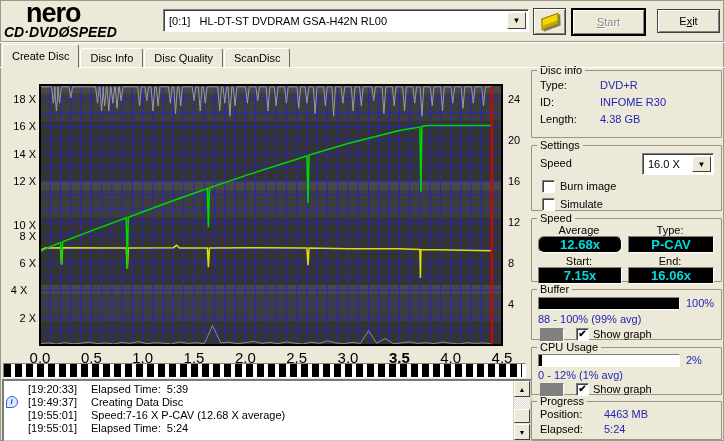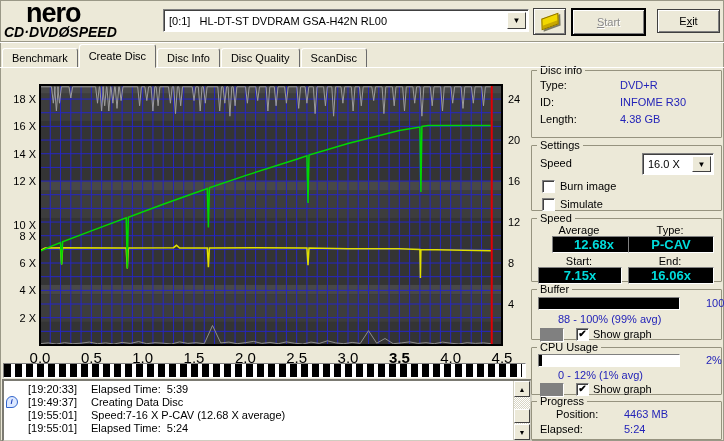--- a/index.html
+++ b/index.html
@@ -62,21 +62,21 @@
   .sbbtn{height:14px;background:#ece9d8;border:1px solid;border-color:#fff #404040 #404040 #fff;
       font-size:7px;display:flex;align-items:center;justify-content:center;}
   .sbtrack{flex:1;background:repeating-conic-gradient(#fff 0 25%,#d8d5c5 0 50%) 0 0/2px 2px;position:relative;}
   .sbthumb{position:absolute;left:0;width:14px;height:12px;bottom:1px;background:#ece9d8;
       border:1px solid;border-color:#fff #404040 #404040 #fff;}
   
   fieldset.grp{position:absolute;left:531px;width:189px;margin:0;padding:0;
       border:1px solid #96937f;border-radius:1px;}
   fieldset.grp legend{font-size:11px;margin-left:5px;padding:0 3px;}
   .lbl{position:absolute;color:#000;}
-  .val{position:absolute;color:#2323b8;margin-left:20px;}
+  .val{position:absolute;color:#2323b8;}
   .ctr{text-align:center;}
   .lcd{position:absolute;background:#000;color:#00dcdc;font-weight:bold;font-size:13px;
       text-align:center;border:1px solid;border-color:#808080 #fff #fff #808080;line-height:15px;}
   .pbar{position:absolute;background:#fff;border:1px solid;border-color:#808080 #fff #fff #808080;height:11px;}
   .pfill{height:100%;background:#000;}
   .swatch{position:absolute;width:22px;height:12px;background:#808080;
       border:1px solid;border-color:#808080 #fff #fff #808080;}
   .cb{position:absolute;width:11px;height:11px;background:#fff;
       border:1px solid;border-color:#808080 #fff #fff #808080;box-shadow:inset 1px 1px 0 #404040;
       font-size:10px;line-height:10px;text-align:center;font-weight:bold;}
@@ -106,21 +106,20 @@
 
 <div class="abs btn" style="left:657px;top:9px;width:61px;height:22px;">
   <span><span>E</span><span class="u">x</span><span>it</span></span>
 </div>
 
 <div class="abs topdiv1"></div>
 <div class="abs topdiv2"></div>
 
 <div class="abs tabline"></div>
 <div class="abs tabs" id="tabs">
-    <div class="tab">Benchmark</div>
     <div class="tab active">Create Disc</div>
     <div class="tab">Disc Info</div>
     <div class="tab">Disc Quality</div>
     <div class="tab">ScanDisc</div>
   </div>
 
 <div class="abs chart" id="chart">
   <svg id="chart-svg" width="530" height="296">
       <rect x="40" y="15" width="462" height="260" fill="#343434"></rect>
       <rect x="40" y="15" width="462" height="8.607461902259644" fill="#484848"></rect>
@@ -199,21 +198,21 @@
       <rect x="40" y="15" width="462" height="260" fill="none" stroke="#000" stroke-width="2"></rect>
     </svg>
   <div id="ylabels">
       <div class="ylab" style="left: 2px; top: 23.0725px;">18 X</div>
       <div class="ylab" style="left: 2px; top: 50.3978px;">16 X</div>
       <div class="ylab" style="left: 2px; top: 77.7231px;">14 X</div>
       <div class="ylab" style="left: 2px; top: 105.048px;">12 X</div>
       <div class="ylab" style="left: 2px; top: 132.374px; margin-top: 17px;">10 X</div>
       <div class="ylab" style="left: 2px; top: 159.699px;">8 X</div>
       <div class="ylab" style="left: 2px; top: 187.024px;">6 X</div>
-      <div class="ylab" style="left: 2px; top: 214.349px;">4 X</div>
+      <div class="ylab" style="left: 2px; top: 214.349px; text-align: center;">4 X</div>
       <div class="ylab" style="left: 2px; top: 241.675px;">2 X</div>
     </div>
   <div id="yrlabels">
       <div class="yrlab" style="top: 23.0725px;">24</div>
       <div class="yrlab" style="top: 64.0604px;">20</div>
       <div class="yrlab" style="top: 105.048px;">16</div>
       <div class="yrlab" style="top: 146.036px;">12</div>
       <div class="yrlab" style="top: 187.024px;">8</div>
       <div class="yrlab" style="top: 228.012px;">4</div>
     </div>
@@ -289,21 +288,21 @@
   <span class="cb" style="left:10px;top:29px;" id="cb-burn"></span>
   <span class="cblabel" style="left:28px;top:29px;">Burn image</span>
   <span class="cb" style="left:10px;top:47px;" id="cb-sim"></span>
   <span class="cblabel" style="left:28px;top:47px;">Simulate</span>
 </fieldset>
 
 <fieldset class="grp" style="top:212px;height:68px;">
   <legend>Speed</legend>
   <span class="lbl ctr" style="left:6px;top:0;width:82px;">Average</span>
   <span class="lbl ctr" style="left:96px;top:0;width:84px;">Type:</span>
-  <span class="lcd" style="left:20px;top:12px;width:82px;">12.68x</span>
+  <span class="lcd" style="left:6px;top:12px;width:82px;border-radius:6px;">12.68x</span>
   <span class="lcd" style="left:96px;top:12px;width:84px;">P-CAV</span>
   <span class="lbl ctr" style="left:6px;top:31px;width:82px;">Start:</span>
   <span class="lbl ctr" style="left:96px;top:31px;width:84px;">End:</span>
   <span class="lcd" style="left:6px;top:43px;width:82px;">7.15x</span>
   <span class="lcd" style="left:96px;top:43px;width:84px;">16.06x</span>
 </fieldset>
 
 <fieldset class="grp" style="top:283px;height:55px;">
   <legend>Buffer</legend>
   <span class="pbar" style="left:6px;top:2px;width:140px;">
@@ -323,17 +322,17 @@
   </span>
   <span class="val" style="left:154px;top:1px;">2%</span>
   <span class="val pre" style="left:6px;top:16px;">0 - 12% (1% avg)</span>
   <span class="swatch" style="left:8px;top:30px;"></span>
   <span class="cb checked" style="left:44px;top:30px;" id="cb-cpugraph"></span>
   <span class="cblabel" style="left:61px;top:30px;">Show graph</span>
 </fieldset>
 
 <fieldset class="grp" style="top:395px;height:43px;">
   <legend>Progress</legend>
-  <span class="lbl" style="left:8px;top:1px;margin-left:16px;">Position:</span>
+  <span class="lbl" style="left:8px;top:1px;">Position:</span>
   <span class="val" style="left:72px;top:1px;">4463 MB</span>
   <span class="lbl" style="left:8px;top:16px;">Elapsed:</span>
   <span class="val" style="left:72px;top:16px;">5:24</span>
 </fieldset>
 
 </body></html>

